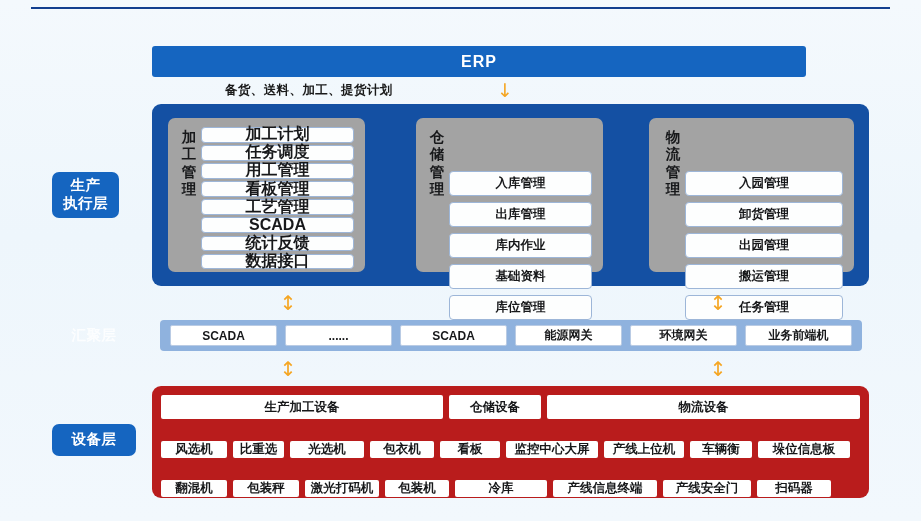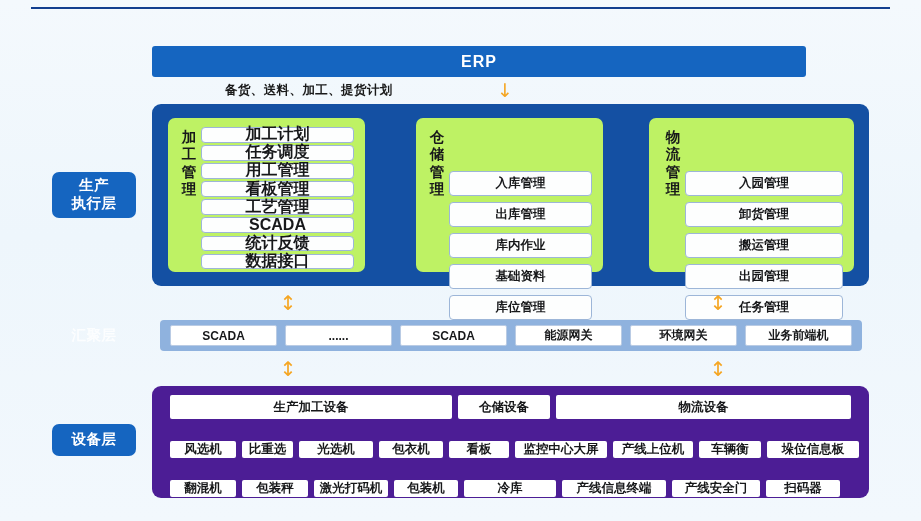--- a/index.html
+++ b/index.html
@@ -23,21 +23,21 @@
     border-radius: 7px;
     color: #ffffff;
     font-size: 14.5px;
     font-weight: bold;
     letter-spacing: .5px;
     display: flex; align-items: center; justify-content: center;
     text-align: center;
     line-height: 1.22;
   }
   #lbl-plan   { left: 52px; top: 45px;  width: 84px; height: 32px; }
-  #lbl-exec   { left: 52px; top: 172px; width: 84px; height: 46px; text-align: center; }
+  #lbl-exec   { left: 52px; top: 172px; width: 67px; height: 46px; text-align: center; }
   #lbl-agg    { left: 52px; top: 320px; width: 84px; height: 32px;
                 background: transparent; color: rgba(255,255,255,.80); }
   #lbl-dev    { left: 52px; top: 424px; width: 84px; height: 32px; }
 
   
   #erp-bar {
     position: absolute; left: 152px; top: 46px; width: 654px; height: 31px;
     background: #1565c0; border-radius: 3px;
     display: flex; align-items: center; justify-content: center;
   }
@@ -64,21 +64,21 @@
   #arrow-agg-dev-left   { left: 280px; top: 358px; width: 16px; height: 22px; font-size: 20px;}
   #arrow-agg-dev-right  { left: 710px; top: 358px; width: 16px; height: 22px; font-size: 20px;}
 
   
   #exec-panel {
     position: absolute; left: 152px; top: 104px; width: 717px; height: 182px;
     background: #1450a3; border-radius: 9px;
   }
   .mod-card {
     position: absolute; top: 14px; height: 154px;
-    background: #bef264; border-radius: 7px;
+    background: #a3a3a3; border-radius: 7px;
     display: flex; align-items: flex-start; padding: 9px 11px 9px 9px;
   }
   #card-jg { left: 16px;  width: 197px; }
   #card-cc { left: 264px; width: 187px; }
   #card-wl { left: 497px; width: 205px; padding-left: 12px; }
 
   .mod-title {
     width: 24px; flex: 0 0 24px;
     font-size: 14.5px; font-weight: bold; color: #17181a;
     line-height: 1.20; text-align: center;
@@ -109,22 +109,22 @@
   .agg-item {
     flex: 1; height: 21px;
     background: #ffffff; border: 1px solid #b9cbe4; border-radius: 2px;
     font-size: 12px; color: #17181a; font-weight: bold;
     display: flex; align-items: center; justify-content: center;
   }
 
   
   #dev-panel {
     position: absolute; left: 152px; top: 386px; width: 717px; height: 112px;
-    background: #4c1d95; border-radius: 9px;
-    padding: 9px 18px;
+    background: #b91c1c; border-radius: 9px;
+    padding: 9px 9px;
     display: flex; flex-direction: column; gap: 22px;
   }
   .dev-row { display: flex; gap: 6px; height: 24px; }
   .dev-group { display: flex; gap: 6px; }
   .dev-cell {
     background: #ffffff; border-radius: 2px;
     font-size: 12.5px; color: #17181a; font-weight: bold;
     display: flex; align-items: center; justify-content: center;
     white-space: nowrap;
   }
@@ -186,22 +186,22 @@
         <div class="mod-item">基础资料</div>
         <div class="mod-item">库位管理</div>
       </div>
     </div>
 
     <div class="mod-card" id="card-wl">
       <div class="mod-title">物流管理</div>
       <div class="mod-items">
         <div class="mod-item">入园管理</div>
         <div class="mod-item">卸货管理</div>
+        <div class="mod-item">出园管理</div>
         <div class="mod-item">搬运管理</div>
-        <div class="mod-item">出园管理</div>
         <div class="mod-item">任务管理</div>
       </div>
     </div>
   </div>
 
   <div class="arrow-updown" id="arrow-exec-agg-left">↕</div>
   <div class="arrow-updown" id="arrow-exec-agg-right">↕</div>
 
   <div id="agg-bar">
     <div class="agg-item">SCADA</div>

